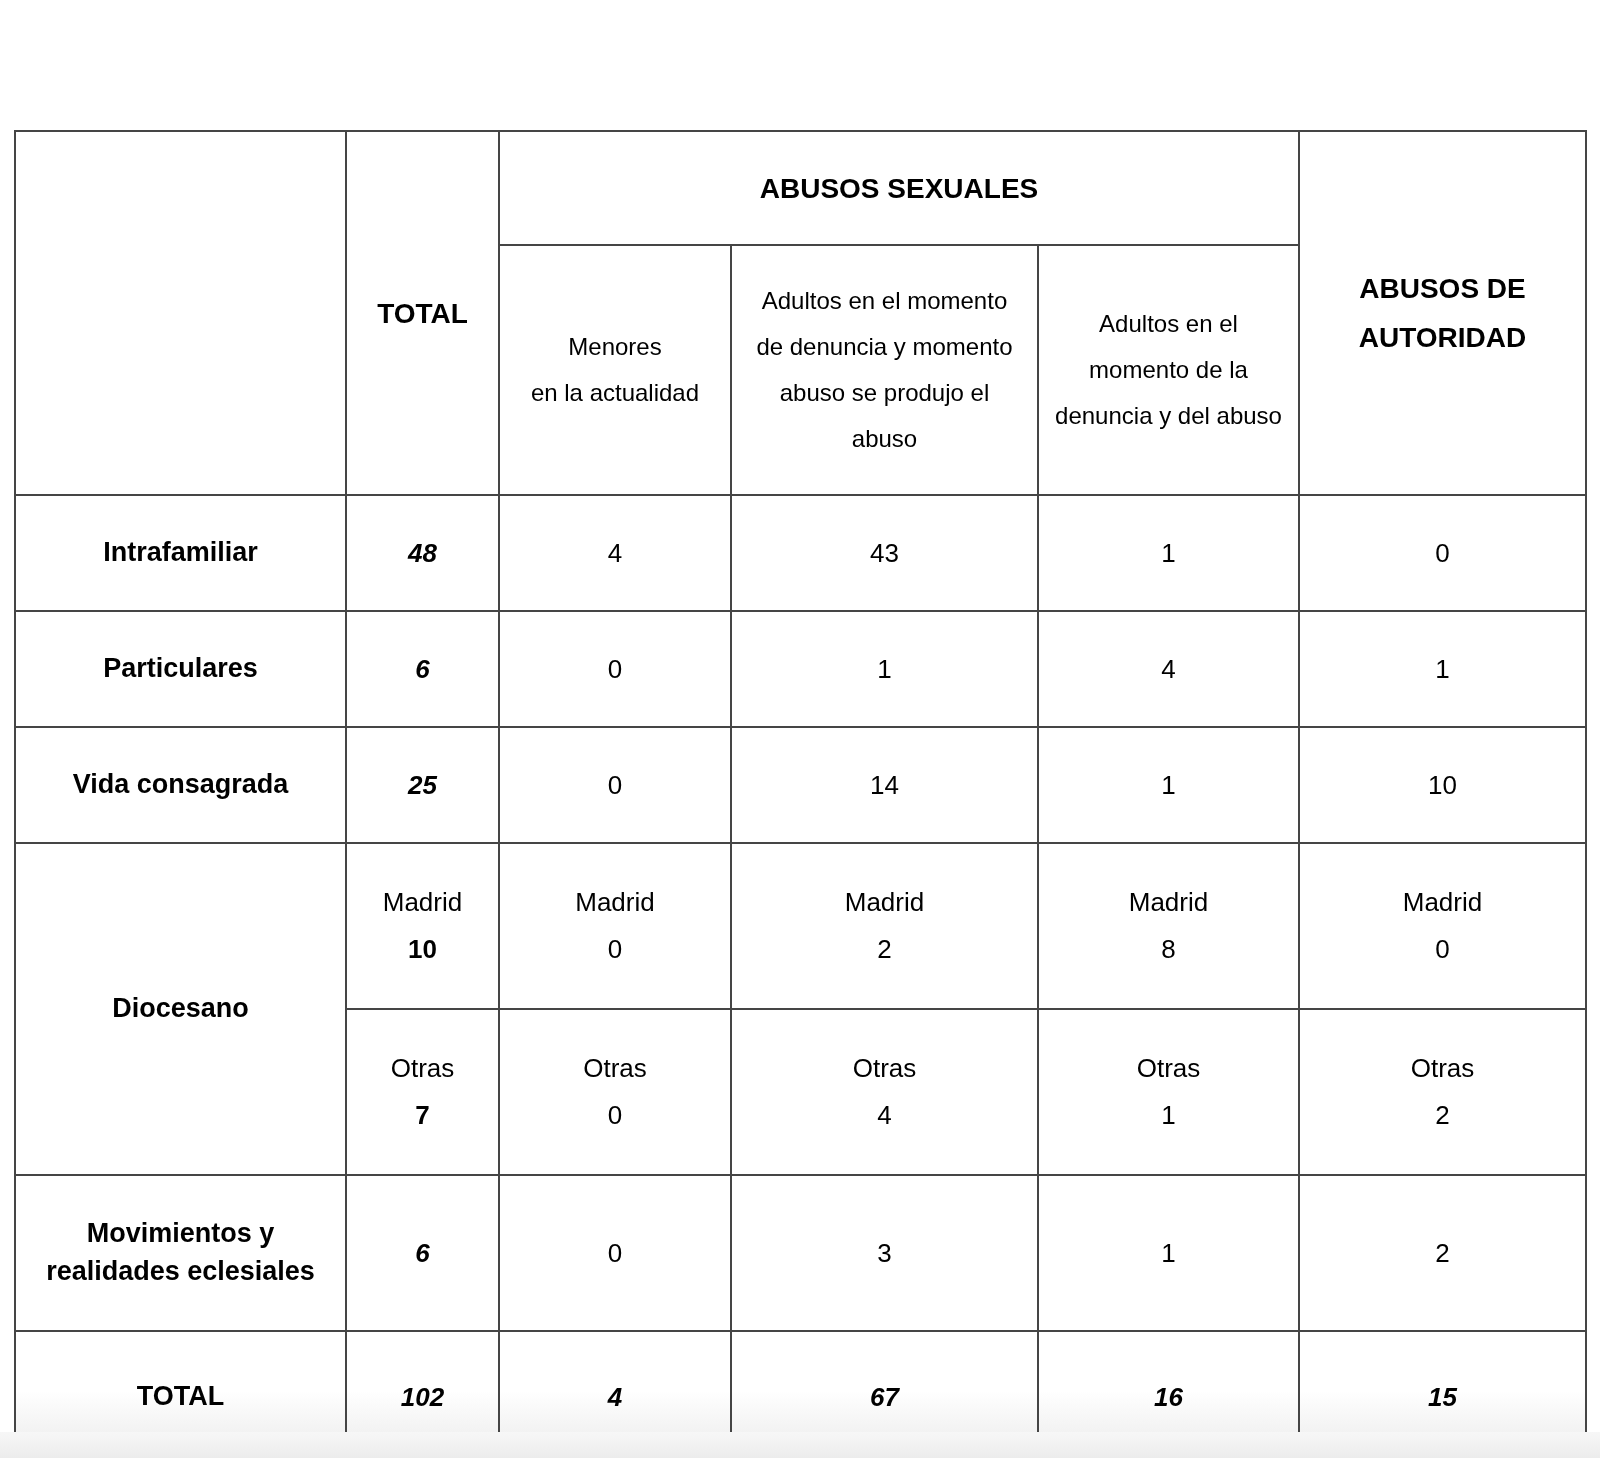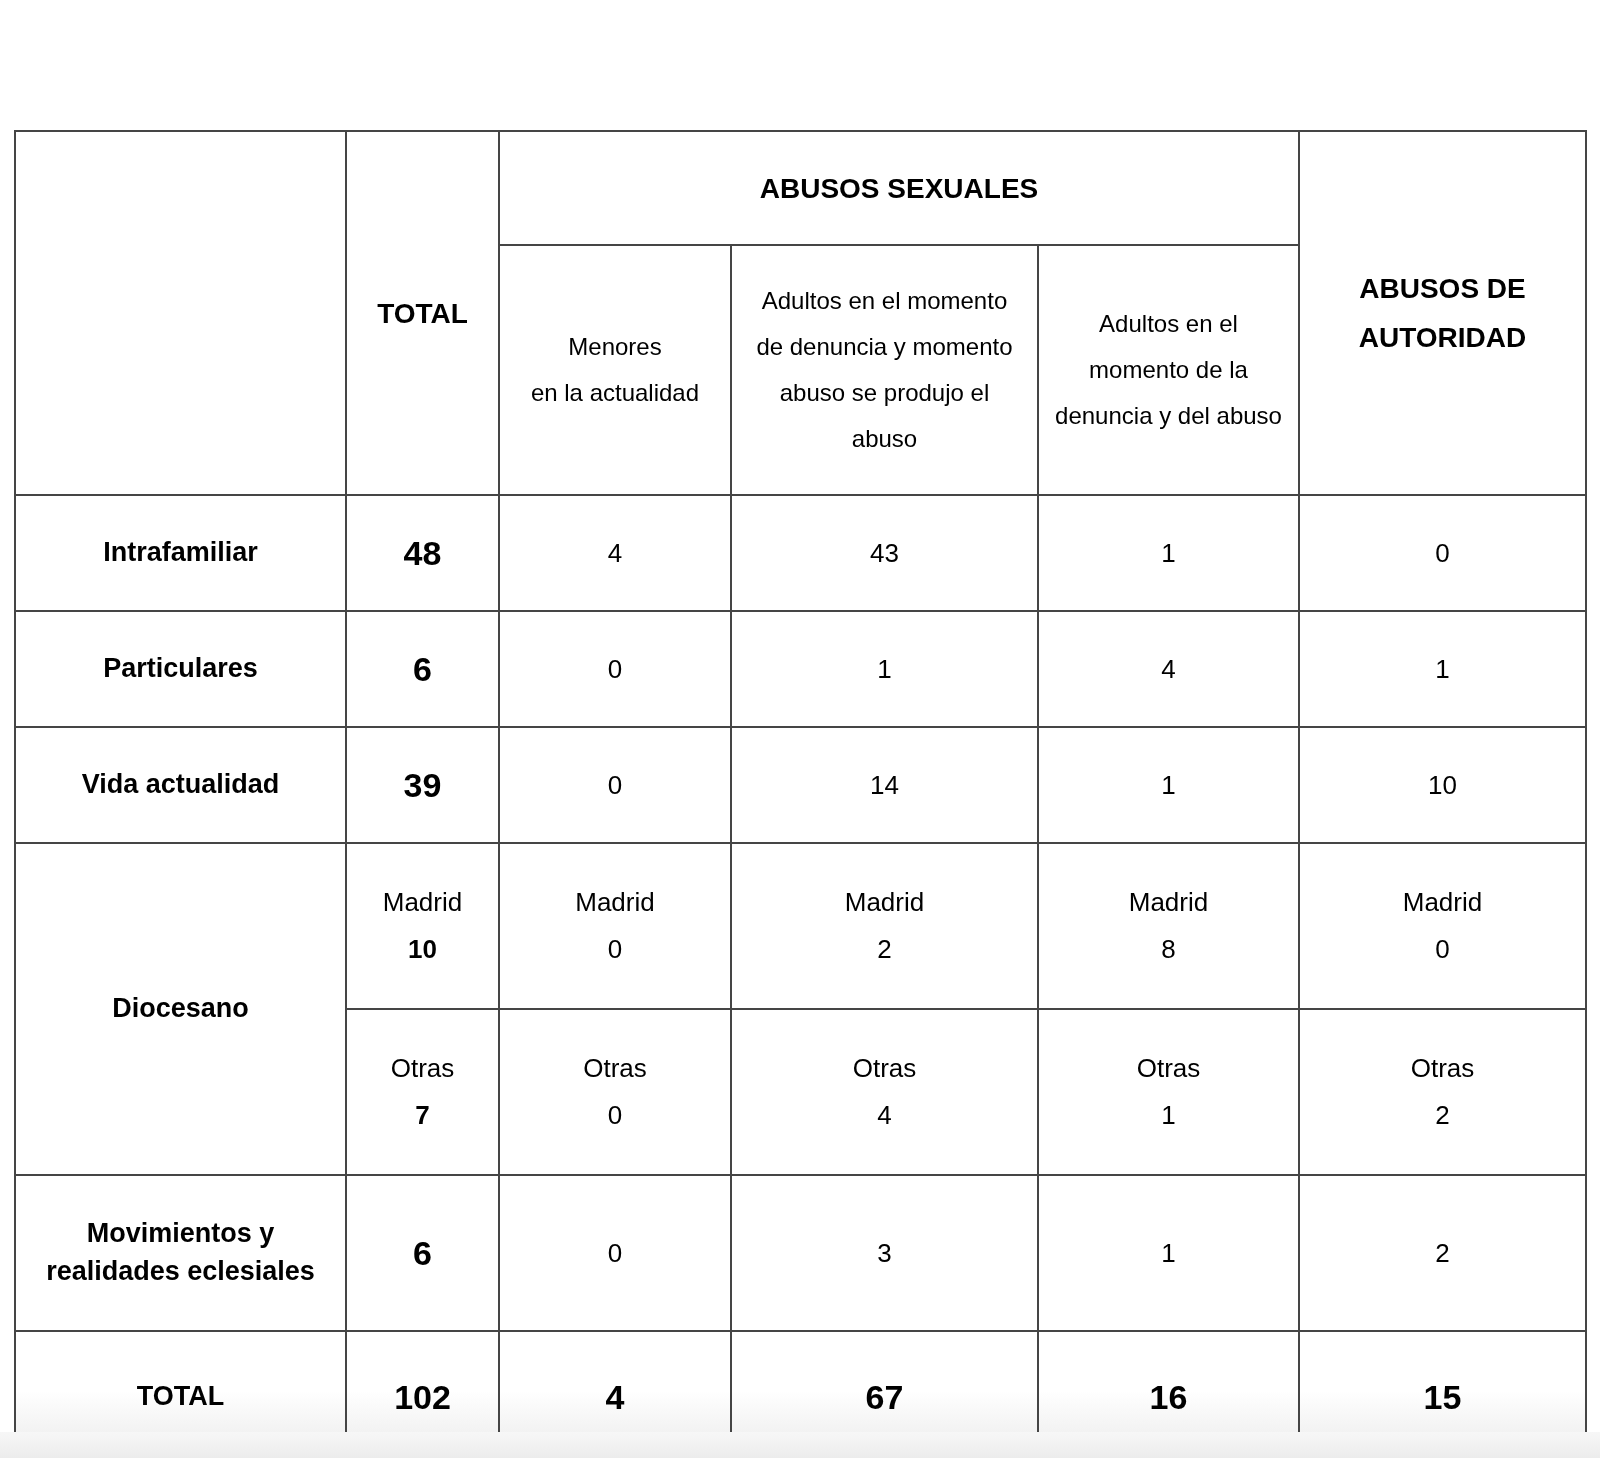--- a/index.html
+++ b/index.html
@@ -42,21 +42,21 @@
   tr.r-std td { height: 106px; }
   tr.r-sub td { height: 156px; margin-top: 40px; }
   tr.r-mov td { height: 146px; }
   tr.r-grand td { height: 122px; }
 
   .h-bold { font-size: 28px; font-weight: bold; line-height: 1.75; }
   .h-sub  { font-size: 24px; font-weight: normal; }
   .h-sub span { display: block; line-height: 1.92; }
   .lbl    { font-size: 27px; font-weight: bold; line-height: 1.4; border-radius: 22px; }
   .val    { font-size: 26px; font-weight: normal; }
-  .val-b  { font-size: 34px; font-weight: bold; }
+  .val-b  { font-size: 26px; font-weight: bold; font-style: italic; }
   .sub-cell span { display: block; font-size: 26px; line-height: 1.8; }
   .sub-cell .num-b { font-weight: bold; }
   tr.r-grand td {
     background: linear-gradient(180deg, #ffffff 45%, #e9e9e9 100%);
   }
   .bottom-strip {
     position: absolute;
     left: 0;
     top: 1432px;
     width: 1600px;
@@ -118,22 +118,22 @@
     <tr class="r-std">
       <td class="lbl">Particulares</td>
       <td class="val-b">6</td>
       <td class="val">0</td>
       <td class="val">1</td>
       <td class="val">4</td>
       <td class="val">1</td>
     </tr>
 
     <tr class="r-std">
-      <td class="lbl">Vida actualidad</td>
-      <td class="val-b">39</td>
+      <td class="lbl">Vida consagrada</td>
+      <td class="val-b">25</td>
       <td class="val">0</td>
       <td class="val">14</td>
       <td class="val">1</td>
       <td class="val">10</td>
     </tr>
 
     <tr class="r-sub">
       <td rowspan="2" class="lbl">Diocesano</td>
       <td class="sub-cell">
         <span>Madrid</span>

